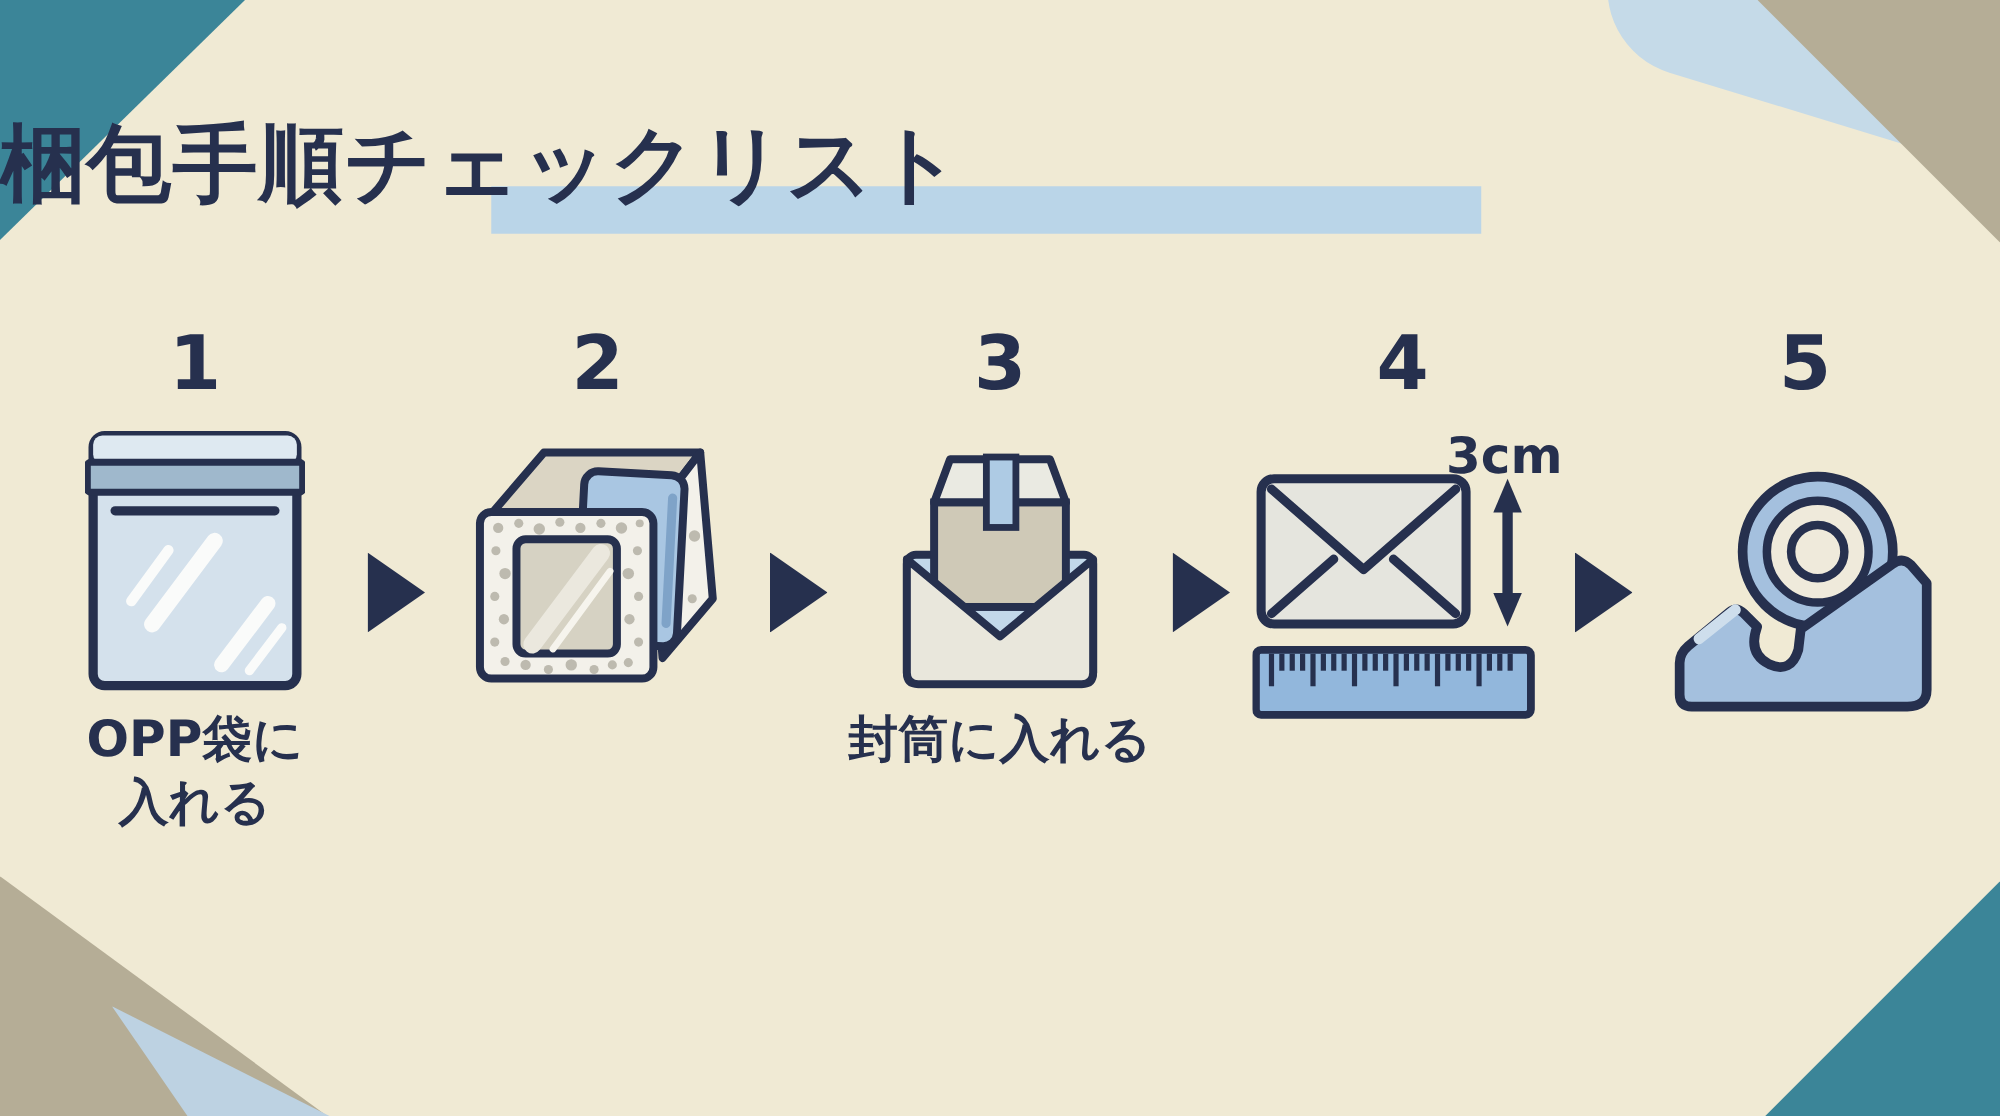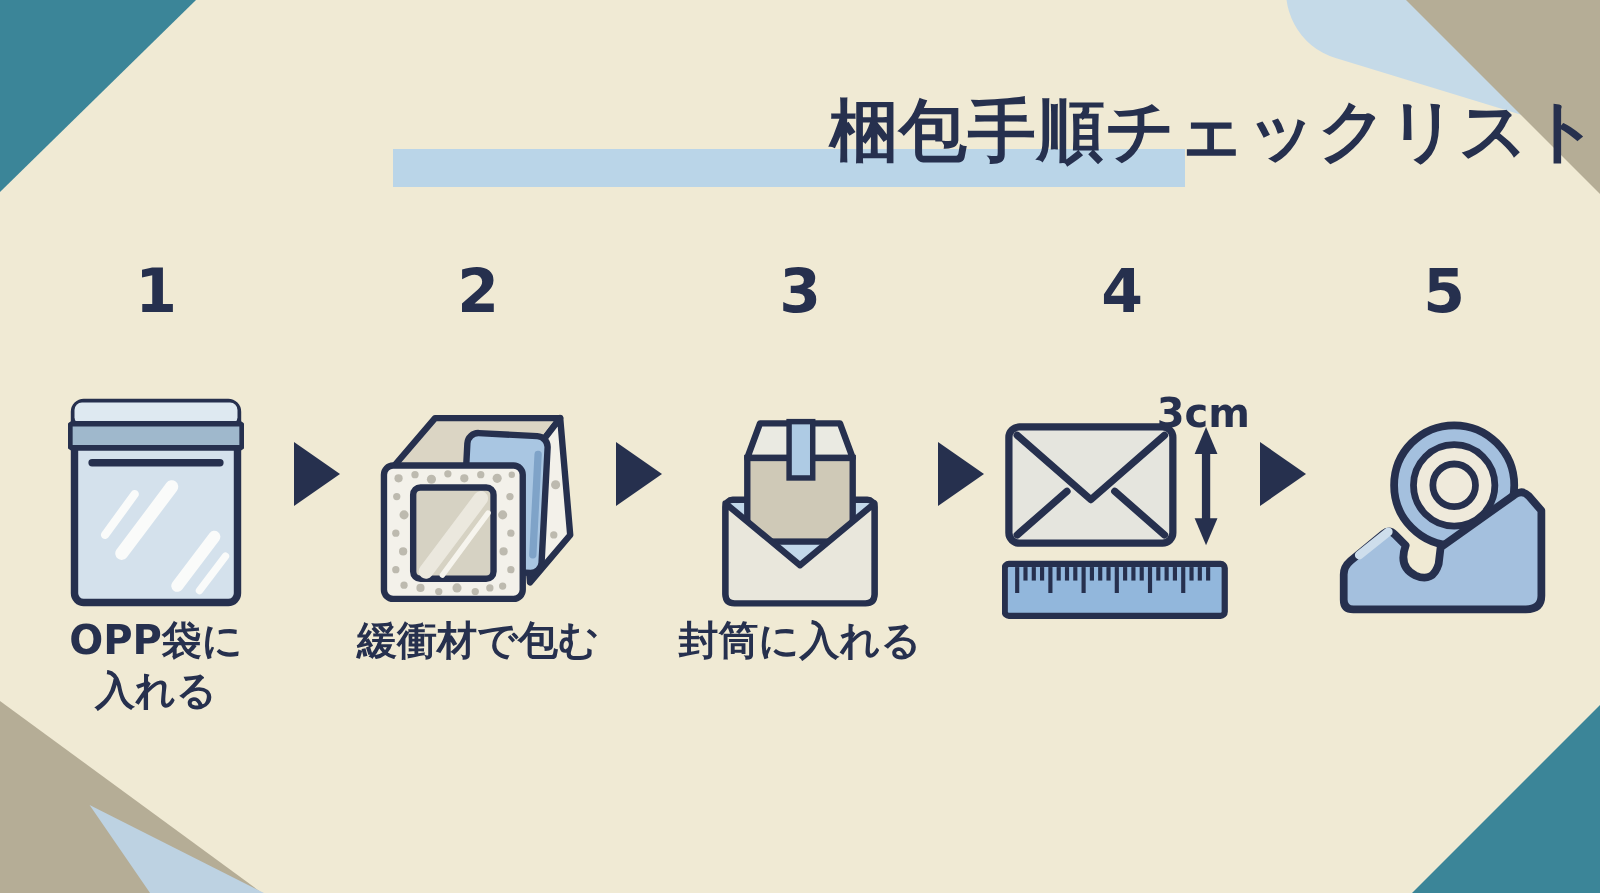--- a/index.html
+++ b/index.html
@@ -21,33 +21,33 @@
   .corner-tan-tr { right:0; top:0; width:200px; height:200px;
     background:#B5AD96; clip-path:polygon(3% 0,100% 0,100% 97%); }
   .corner-tan-bl { left:0; bottom:0; width:262px; height:192px;
     background:#B5AD96; clip-path:polygon(0 0,100% 100%,0 100%); }
   .corner-blue-bl { left:86px; bottom:0; width:178px; height:88px;
     background:#BDD2E2; clip-path:polygon(2% 0,100% 100%,36% 100%); }
   .corner-teal-br { right:0; bottom:0; width:188px; height:188px;
     background:#3B8598; clip-path:polygon(100% 0,100% 100%,0 100%); }
 
   
-  .title-wrap { position:absolute; left:0; right:0; top:0; z-index:2; text-align:right; }
+  .title-wrap { position:absolute; left:0; right:0; top:0; z-index:2; text-align:left; }
   .title-highlight { position:absolute; left:393px; top:149px; width:792px; height:38px;
     background:#BAD5E8; z-index:0; }
   .title-text { position:relative; z-index:1; display:inline-block; margin-top:86px;
     font-size:68px; font-weight:bold; letter-spacing:1px; color:#26304E; }
 
   
   .steps { position:absolute; left:18px; right:18px; top:250px; z-index:2;
     display:flex; justify-content:space-between; align-items:flex-start; }
   .step { width:292px; display:flex; flex-direction:column; align-items:center; }
   .step-number { font-size:60px; font-weight:bold; height:92px; line-height:82px; color:#26304E; }
   .icon-box { position:relative; height:225px; width:100%;
-    display:flex; align-items:center; justify-content:center;margin-top:48px; }
+    display:flex; align-items:flex-start; justify-content:center; }
   .step-label { margin-top:0; font-size:40px; font-weight:bold; line-height:1.25;
     text-align:center; white-space:pre-line; color:#26304E; }
   .flow-arrow { width:46px; height:64px; margin-top:192px; background:#26304E;
     clip-path:polygon(0 0,100% 50%,0 100%); flex:none; }
   .measure-note { position:absolute; top:0; right:10px; font-size:40px; font-weight:bold; color:#26304E; }
   svg { display:block; }
 </style>
 </head>
 <body>
 
@@ -126,21 +126,20 @@
           <circle cx="52" cy="208" r="4.5" fill="#BDBAAF"></circle>
             <circle cx="72" cy="212" r="4" fill="#BDBAAF"></circle>
           <circle cx="92" cy="208" r="5" fill="#BDBAAF"></circle>
             <circle cx="112" cy="212" r="4" fill="#BDBAAF"></circle>
           <circle cx="128" cy="208" r="4" fill="#BDBAAF"></circle>
           <rect x="44" y="98" width="88" height="100" rx="8" fill="#D6D2C3" stroke="#26304E" stroke-width="7"></rect>
           <path d="M58,190 L118,110" stroke="#EBE8DE" stroke-width="16" stroke-linecap="round"></path>
           <path d="M76,194 L126,126" stroke="#F6F4ED" stroke-width="6" stroke-linecap="round"></path>
         </svg>
       </div>
-      <div class="step-label">緩衝材で包む</div>
     </div>
 
     <div class="flow-arrow"></div>
 
     <div class="step">
       <div class="step-number">3</div>
       <div class="icon-box">
         <svg width="200" height="209" viewBox="0 0 220 230">
           <rect x="28" y="112" width="164" height="112" rx="8" fill="#C2D8EA" stroke="#26304E" stroke-width="7"></rect>
           <polygon points="52,66 66,28 154,28 168,66" fill="#EAEAE2" stroke="#26304E" stroke-width="7" stroke-linejoin="round"></polygon>

